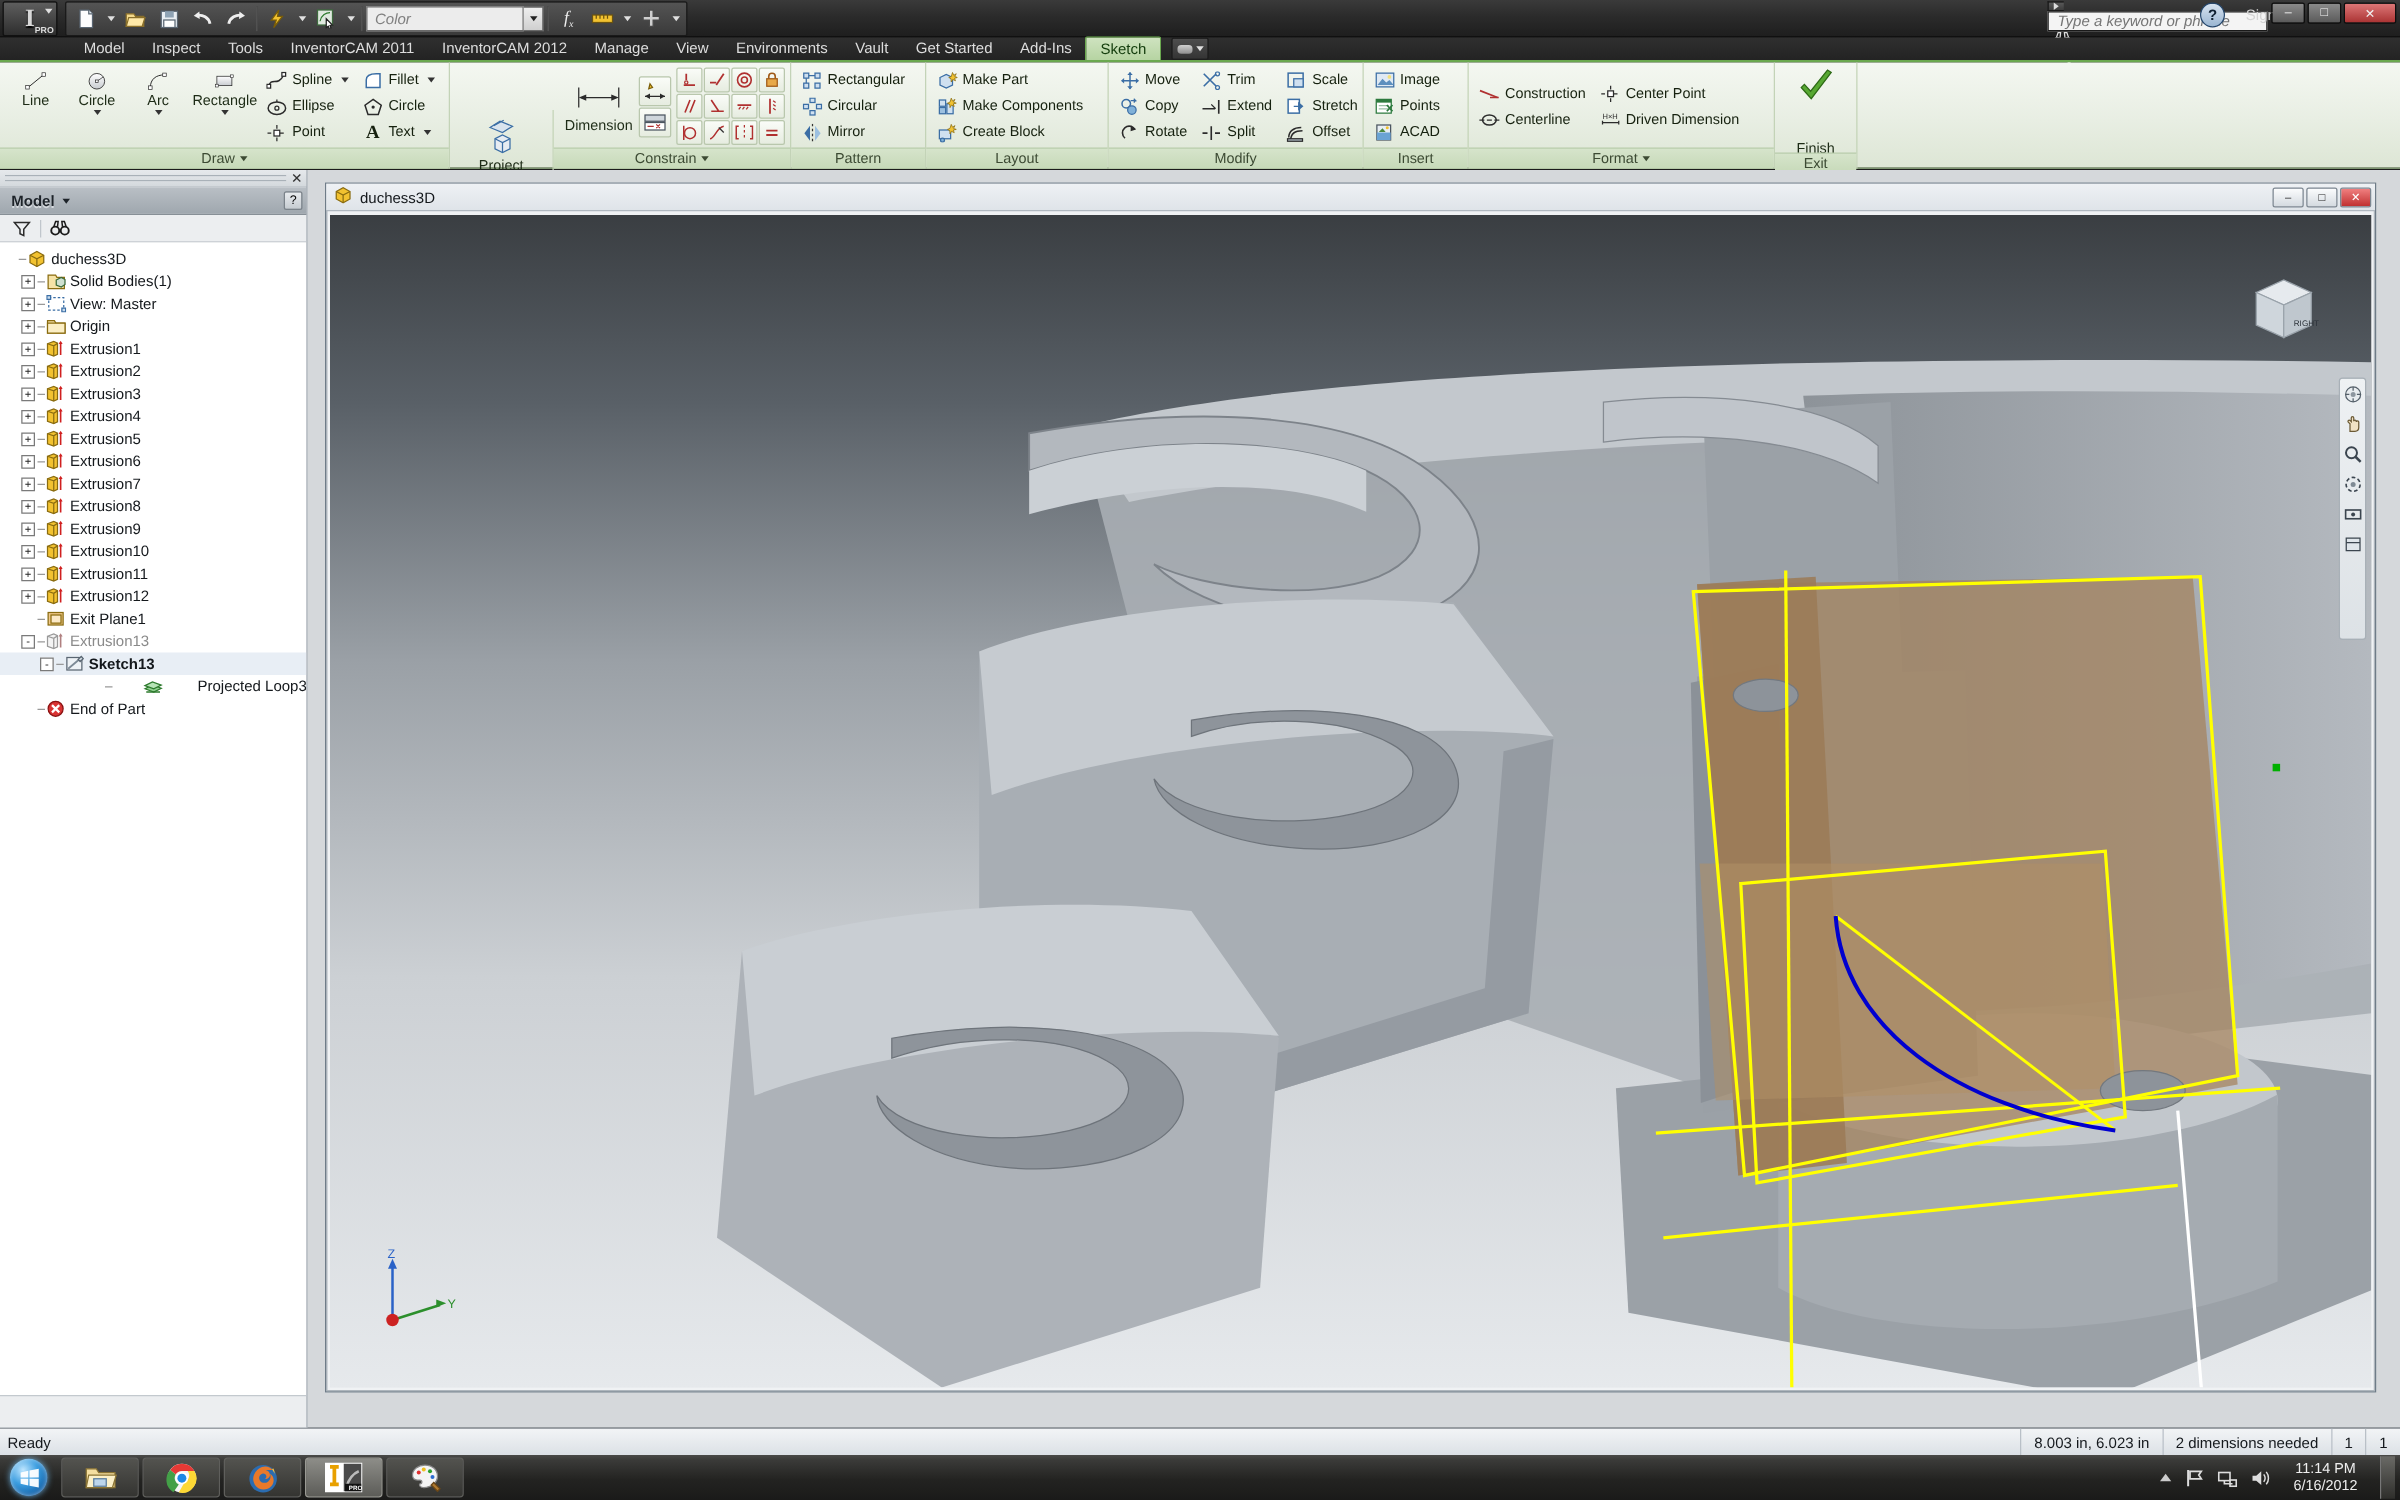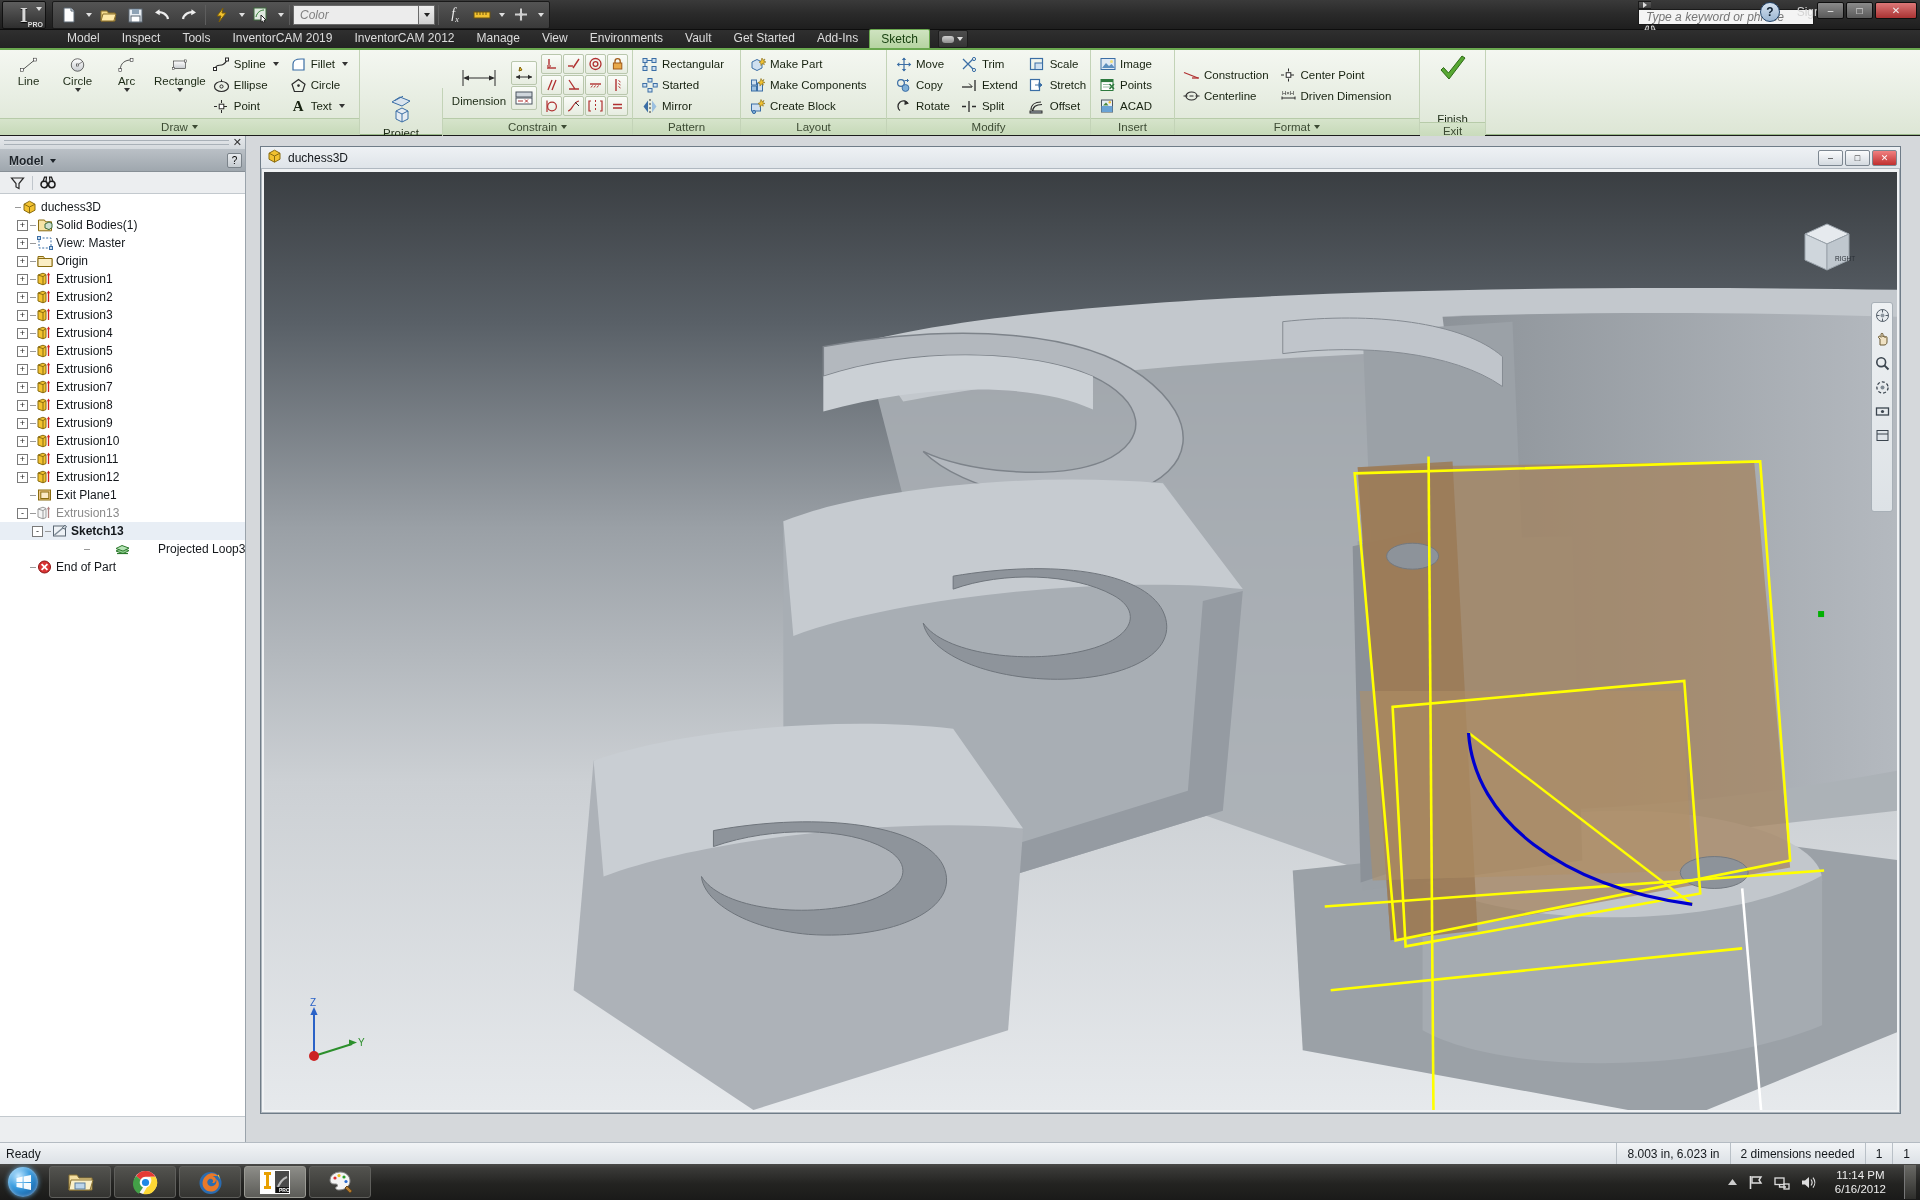--- a/index.html
+++ b/index.html
@@ -396,21 +396,21 @@
       <div class="winbtn">–</div>
       <div class="winbtn">□</div>
       <div class="winbtn close">✕</div>
     </div>
   </div>
 
   <div class="tabbar">
     <div class="tab">Model</div>
     <div class="tab">Inspect</div>
     <div class="tab">Tools</div>
-    <div class="tab">InventorCAM 2019</div>
+    <div class="tab">InventorCAM 2011</div>
     <div class="tab">InventorCAM 2012</div>
     <div class="tab">Manage</div>
     <div class="tab">View</div>
     <div class="tab">Environments</div>
     <div class="tab">Vault</div>
     <div class="tab">Get Started</div>
     <div class="tab">Add-Ins</div>
     <div class="tab active">Sketch</div>
     <div class="tabcar">
       <span class="blob"></span>
@@ -697,21 +697,21 @@
           </div>
           <div class="smallbtn">
             <span class="ico">
                 <svg width="16" height="15" viewBox="0 0 16 15">
                   <rect x="6" y="0.5" width="4" height="3.5" fill="#cfe0f0" stroke="#3b6ea5"></rect>
                   <rect x="0.8" y="5.5" width="4" height="3.5" fill="#cfe0f0" stroke="#3b6ea5"></rect>
                   <rect x="11.2" y="5.5" width="4" height="3.5" fill="#cfe0f0" stroke="#3b6ea5"></rect>
                   <rect x="6" y="10.5" width="4" height="3.5" fill="#cfe0f0" stroke="#3b6ea5"></rect>
                 </svg>
               </span>
-            <span>Started</span>
+            <span>Circular</span>
           </div>
           <div class="smallbtn">
             <span class="ico">
                 <svg width="16" height="15" viewBox="0 0 16 15">
                   <path d="M6 1.5 1.5 7.5 6 13.5z" fill="#3b6ea5"></path>
                   <path d="M10 1.5 14.5 7.5 10 13.5z" fill="#9cc0e0"></path>
                   <path d="M8 0v15" stroke="#333" stroke-dasharray="2 2"></path>
                 </svg>
               </span>
             <span>Mirror</span>

